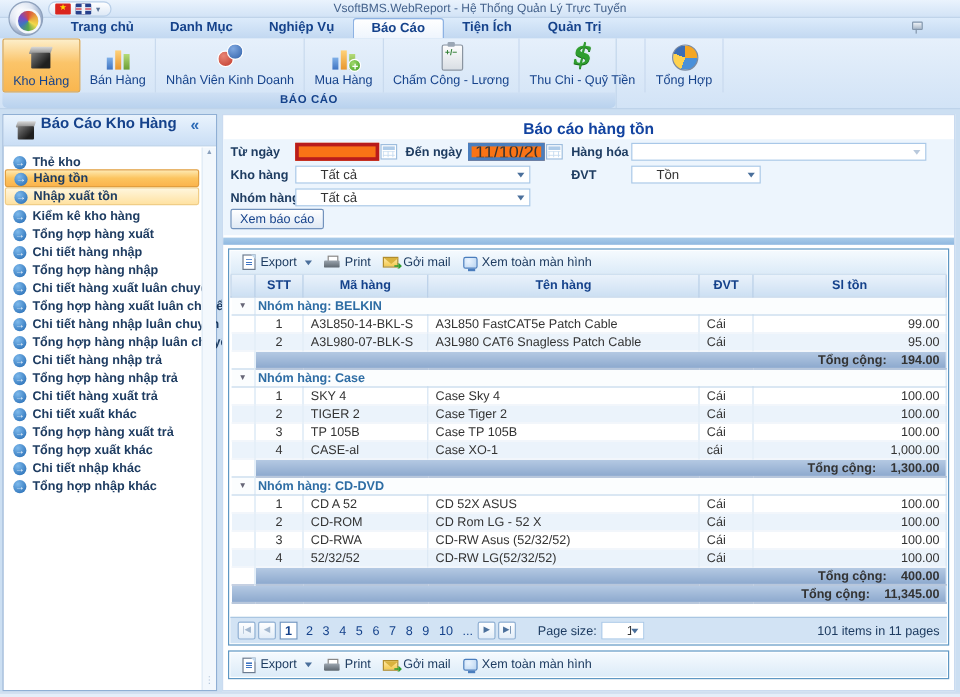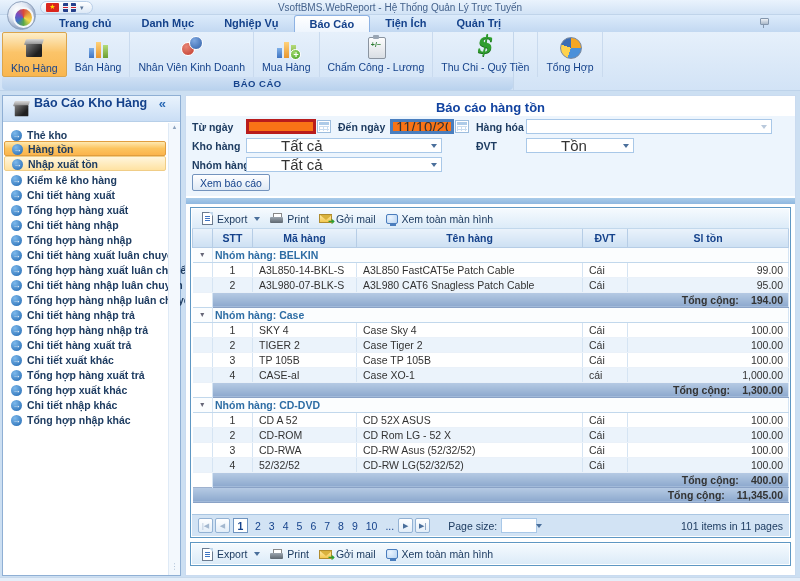--- a/index.html
+++ b/index.html
@@ -112,21 +112,21 @@
   .finput { position:absolute; height:15px; border:3px solid #b91c1c; background:#f97316; font-size:15px;
     font-family:"Liberation Sans",sans-serif; color:#333; padding:0 3px; }
   .finput.focused { border-color:#4a7ebe; }
   .cal-btn { position:absolute; width:14px; height:13px; background:#fff; border:1px solid #9dbdde; cursor:pointer; }
   .cal-btn::before { content:""; position:absolute; left:1px; top:1px; right:1px; height:3px; background:#aecbe8; }
   .cal-btn::after { content:""; position:absolute; left:1px; top:5px; right:1px; bottom:1px;
     background-image:linear-gradient(#c8dcf0 1px, transparent 1px), linear-gradient(90deg,#c8dcf0 1px, transparent 1px);
     background-size:4px 3px; }
   .combo { position:absolute; height:15px; background:#fff; border:1px solid #a9c8e8; display:flex;
     align-items:center; cursor:pointer; }
-  .combo-text { flex:1; font-size:15px; color:#333; padding-left:0; white-space:nowrap; overflow:hidden;margin-left:34px; }
+  .combo-text { flex:1; font-size:11px; color:#333; padding-left:20px; white-space:nowrap; overflow:hidden; }
   .combo-caret { width:0; height:0; border-left:3px solid transparent; border-right:3px solid transparent;
     border-top:4px solid #4a6f9b; margin-right:4px; }
   .combo.disabled .combo-caret { border-top-color:#b9c9dc; }
   .btn-view { position:absolute; left:6px; top:58px; height:17px; padding:0 7px; font-size:10.5px; color:#15428b;
     background:linear-gradient(#ffffff,#dfe9f5); border:1px solid #7393bd; border-radius:2px; cursor:pointer;
     font-family:"Liberation Sans",sans-serif; }
   .blue-bar { height:6px; background:linear-gradient(#a9cbe9,#8fb8e0); margin-top:2px; }
 
   
   .grid-box { margin:3px 4px 0; border:1px solid #5e97c3; background:#fff; padding:1px; }
@@ -286,24 +286,20 @@
       <div class="sb-item highlight">
         <span class="nav-arrow-icon"></span>
         <span>Nhập xuất tồn</span>
       </div>
       <div class="sb-item">
         <span class="nav-arrow-icon"></span>
         <span>Kiểm kê kho hàng</span>
       </div>
       <div class="sb-item">
         <span class="nav-arrow-icon"></span>
-        <span>Chi tiết hàng xuất</span>
-      </div>
-      <div class="sb-item">
-        <span class="nav-arrow-icon"></span>
         <span>Tổng hợp hàng xuất</span>
       </div>
       <div class="sb-item">
         <span class="nav-arrow-icon"></span>
         <span>Chi tiết hàng nhập</span>
       </div>
       <div class="sb-item">
         <span class="nav-arrow-icon"></span>
         <span>Tổng hợp hàng nhập</span>
       </div>

